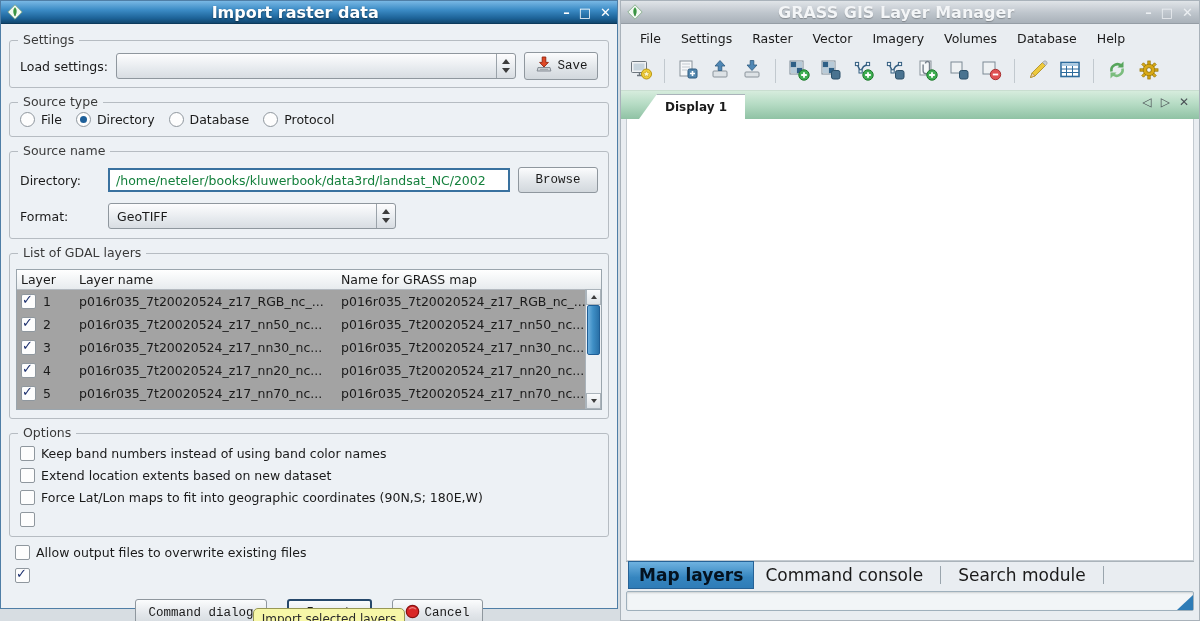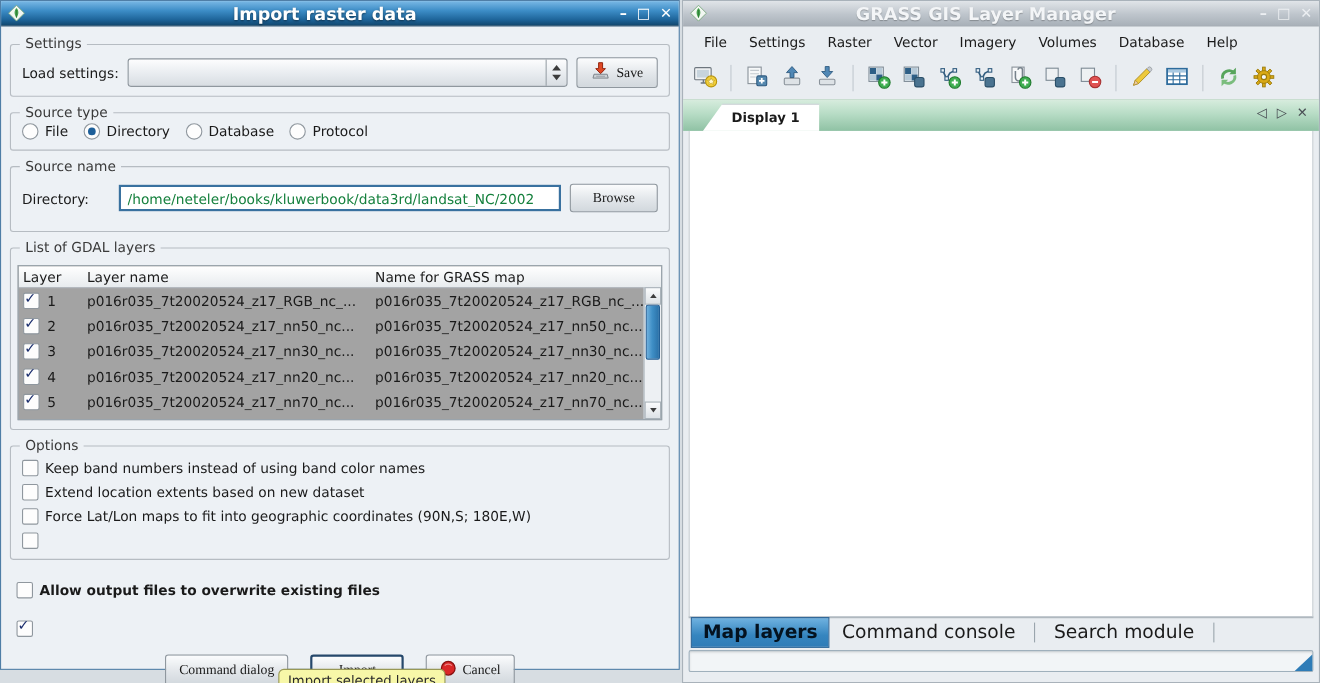--- a/index.html
+++ b/index.html
@@ -25,21 +25,21 @@
   
   .dlg-body{position:relative;padding:2px 0 0;}
   .group{position:relative;border:1px solid #b6bcc2;border-radius:3px;margin:14px 8px 7px;padding:11px 10px 7px;}
   .group-label{position:absolute;top:-9px;left:8px;background:#edf1f5;padding:0 5px;color:#3a3a3a;}
   .row{display:flex;align-items:center;gap:8px;}
 
   
   .btn{display:inline-flex;align-items:center;justify-content:center;gap:5px;
        background:linear-gradient(180deg,#fbfcfd,#e2e6ea 55%,#d2d8dd);
        border:1px solid #8f979e;border-radius:3px;height:28px;padding:0 12px;
-       font-family:Liberation Serif, serif;font-size:12.5px;color:#1a1a1a;box-sizing:border-box;}
+       font-family:Liberation Mono, monospace;font-size:12.5px;color:#1a1a1a;box-sizing:border-box;}
   .btn svg{flex:0 0 auto;}
   .btn-default{border:2px solid #26486b;}
   .combo{display:flex;align-items:center;background:linear-gradient(180deg,#fdfdfe,#e6eaee 60%,#d8dde2);
          border:1px solid #8f979e;border-radius:3px;height:26px;box-sizing:border-box;}
   .combo-val{flex:1;padding:0 8px;white-space:nowrap;overflow:hidden;}
   .spin{width:18px;align-self:stretch;border-left:1px solid #9aa2a9;display:flex;flex-direction:column;
         align-items:center;justify-content:center;}
   .spin i{display:block;width:0;height:0;border:4px solid transparent;}
   .spin i.up{border-bottom:5px solid #3c3c3c;margin-bottom:2px;}
   .spin i.dn{border-top:5px solid #3c3c3c;margin-top:2px;}
@@ -67,21 +67,21 @@
   .varrow{height:14px;flex:0 0 auto;background:linear-gradient(180deg,#fafbfc,#dde2e6);border:1px solid #aab3ba;
           display:flex;align-items:center;justify-content:center;}
   .varrow i{display:block;width:0;height:0;border:3.5px solid transparent;}
   .varrow.up i{border-bottom:4.5px solid #3c3c3c;margin-top:-3px;}
   .varrow.dn i{border-top:4.5px solid #3c3c3c;margin-bottom:-3px;}
   .vtrack{flex:1;position:relative;}
   .vthumb{position:absolute;top:0;left:1px;right:1px;height:48px;border:1px solid #1f5e96;border-radius:2px;
           background:linear-gradient(90deg,#6fb0de,#3f8fc6 45%,#2a71a8);}
 
   .optlist .opt{height:22px;}
-  .loose-cb{margin:20px 0 0 14px;font-weight:bold;}
+  .loose-cb{margin:8px 0 0 14px;}
   .btn-row{display:flex;justify-content:center;gap:20px;margin-top:16px;}
 
   .tooltip{position:absolute;left:253px;top:608px;width:152px;height:22px;background:#f7f7a8;
            border:1px solid #989855;border-radius:5px;z-index:50;text-align:center;font-size:12px;
            color:#2a2a2a;line-height:20px;box-sizing:border-box;}
 
   
   .menubar{height:28px;display:flex;align-items:center;padding:0 10px;gap:2px;flex:0 0 auto;}
   .menu-item{padding:3px 9px;cursor:default;}
   .toolbar{height:38px;display:flex;align-items:center;padding:0 6px;gap:4px;flex:0 0 auto;}
@@ -177,20 +177,30 @@
       </div>
 
       <div class="group">
         <span class="group-label">Source name</span>
         <div class="row" style="margin:4px 0 10px;">
           <label style="width:80px">Directory:</label>
           <input class="tinput" style="flex: 1 1 0%;" readonly="" value="/home/neteler/books/kluwerbook/data3rd/landsat_NC/2002">
           <button class="btn" style="width:80px;height:26px">
             <span>Browse</span>
           </button>
+        </div>
+        <div class="row" style="margin-bottom:2px;">
+          <label style="width:80px">Format:</label>
+          <div class="combo" style="width:288px">
+            <span class="combo-val">GeoTIFF</span>
+            <span class="spin">
+                <i class="up"></i>
+                <i class="dn"></i>
+              </span>
+          </div>
         </div>
       </div>
 
       <div class="group" style="padding:12px 6px 8px;">
         <span class="group-label">List of GDAL layers</span>
         <div class="tbl">
           <div class="thead">
             <span>Layer</span>
             <span>Layer name</span>
             <span>Name for GRASS map</span>

